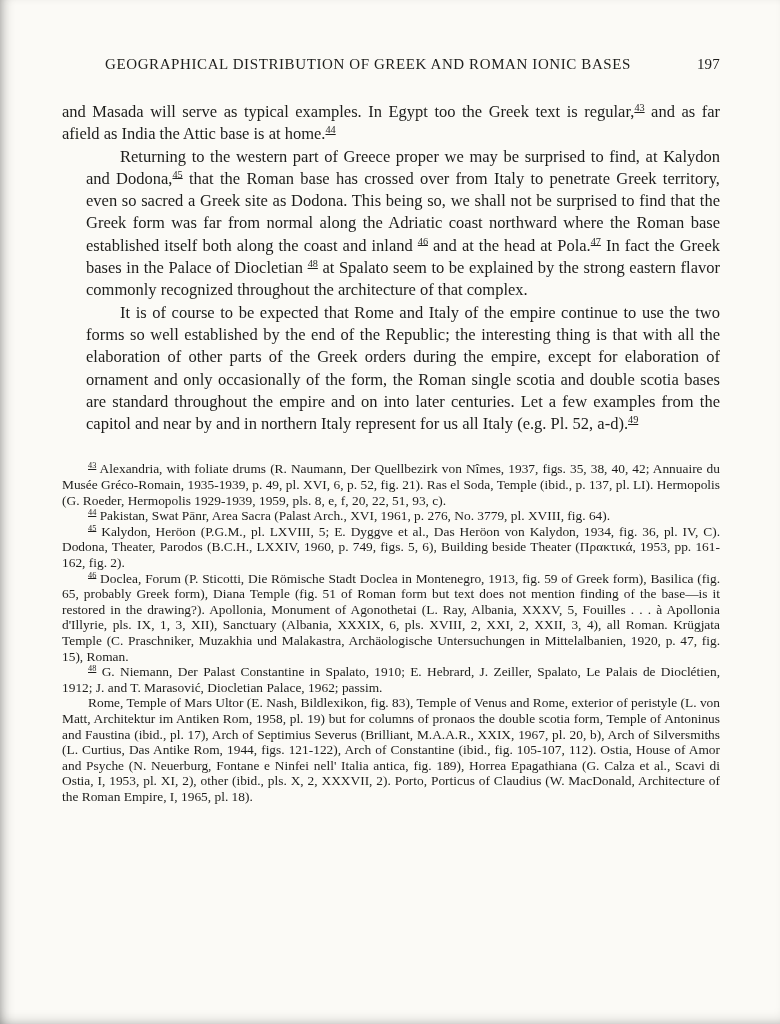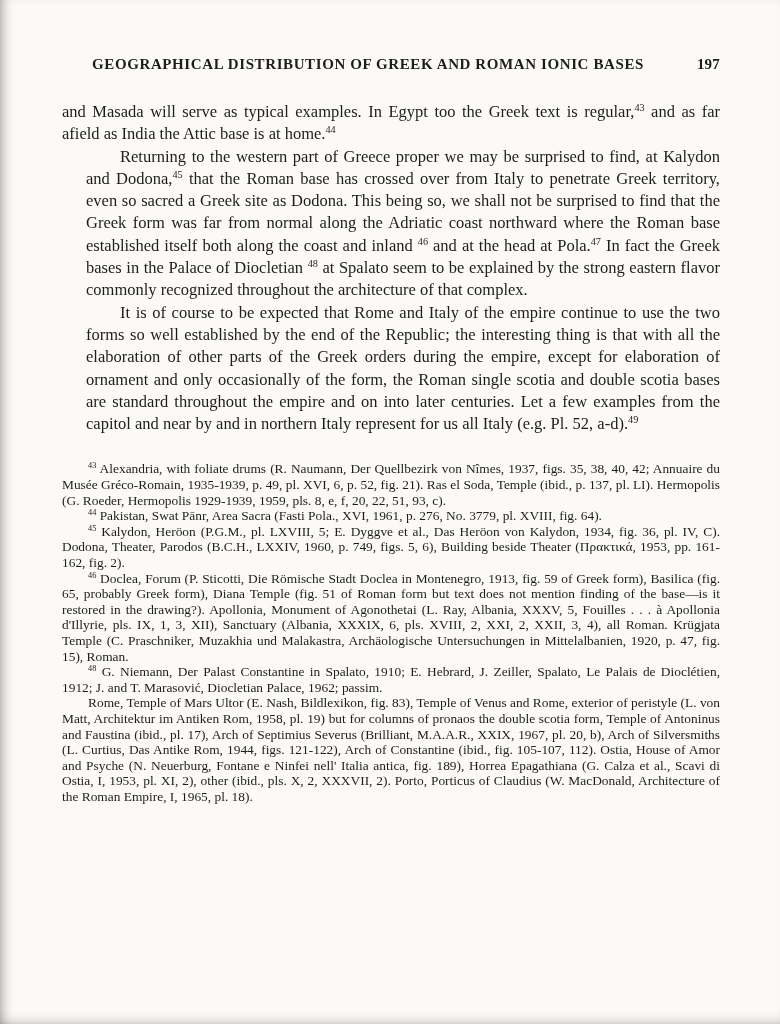--- a/index.html
+++ b/index.html
@@ -19,21 +19,20 @@
     box-shadow: inset 10px 0 14px -10px rgba(0,0,0,0.45),
                 inset 0 -10px 14px -10px rgba(0,0,0,0.25);
   }
   .running-header {
     display: flex;
     align-items: flex-start;
     font-size: 15px;
     letter-spacing: 0.6px;
     margin-bottom: 28px;
     white-space: nowrap;
-    font-weight: bold;
   }
   .running-header .title {
     flex: 1;
     text-align: center;
   }
   .running-header .pageno {
     width: 46px;
     text-align: right;
     letter-spacing: 0.2px;
   }
@@ -47,37 +46,38 @@
     margin-top: 26px;
     font-size: 13.4px;
     line-height: 15.6px;
     text-align: justify;
   }
   .footnotes p { text-indent: 26px; }
   sup {
     font-size: 0.62em;
     vertical-align: super;
     line-height: 0;
+    text-decoration: underline;
   }
   .it { }
 </style>
 </head>
 <body>
 
 <div class="page" style="--page-bg: #fbfaf6; --ink: #1d1d1b;">
   <div class="running-header">
     <span class="title">GEOGRAPHICAL DISTRIBUTION OF GREEK AND ROMAN IONIC BASES</span>
     <span class="pageno">197</span>
   </div>
   <div class="article-body">
       <p><span>and Masada will serve as typical examples. In Egypt too the Greek text is regular,</span><sup>43</sup><span> and as far afield as India the Attic base is at home.</span><sup>44</sup></p>
       <p class="indent"><span>Returning to the western part of Greece proper we may be surprised to find, at Kalydon and Dodona,</span><sup>45</sup><span> that the Roman base has crossed over from Italy to penetrate Greek territory, even so sacred a Greek site as Dodona. This being so, we shall not be surprised to find that the Greek form was far from normal along the Adriatic coast northward where the Roman base established itself both along the coast and inland </span><sup>46</sup><span> and at the head at Pola.</span><sup>47</sup><span> In fact the Greek bases in the Palace of Diocletian </span><sup>48</sup><span> at Spalato seem to be explained by the strong eastern flavor commonly recognized throughout the architecture of that complex.</span></p>
       <p class="indent"><span>It is of course to be expected that Rome and Italy of the empire continue to use the two forms so well established by the end of the Republic; the interesting thing is that with all the elaboration of other parts of the Greek orders during the empire, except for elaboration of ornament and only occasionally of the form, the Roman single scotia and double scotia bases are standard throughout the empire and on into later centuries. Let a few examples from the capitol and near by and in northern Italy represent for us all Italy (e.g. Pl. 52, a-d).</span><sup>49</sup></p>
     </div>
   <div class="footnotes">
       <p><sup>43</sup><span> Alexandria, with foliate drums (R. Naumann, </span><span class="it">Der Quellbezirk von Nîmes,</span><span> 1937, figs. 35, 38, 40, 42; </span><span class="it">Annuaire du Musée Gréco-Romain,</span><span> 1935-1939, p. 49, pl. XVI, 6, p. 52, fig. 21). Ras el Soda, Temple (</span><span class="it">ibid.,</span><span> p. 137, pl. LI). Hermopolis (G. Roeder, </span><span class="it">Hermopolis 1929-1939,</span><span> 1959, pls. 8, e, f, 20, 22, 51, 93, c).</span></p>
-      <p><sup>44</sup><span> Pakistan, Swat Pānr, Area Sacra (</span><span class="it">Fasti Pola.,</span><span> XVI, 1961, p. 276, No. 3779, pl. XVIII, fig. 64).</span></p>
+      <p><sup>44</sup><span> Pakistan, Swat Pānr, Area Sacra (</span><span class="it">Palast Arch.,</span><span> XVI, 1961, p. 276, No. 3779, pl. XVIII, fig. 64).</span></p>
       <p><sup>45</sup><span> Kalydon, Heröon (</span><span class="it">P.G.M.,</span><span> pl. LXVIII, 5; E. Dyggve </span><span class="it">et al.,</span><span> </span><span class="it">Das Heröon von Kalydon,</span><span> 1934, fig. 36, pl. IV, C). Dodona, Theater, Parodos (</span><span class="it">B.C.H.,</span><span> LXXIV, 1960, p. 749, figs. 5, 6), Building beside Theater (</span><span class="it">Πρακτικά,</span><span> 1953, pp. 161-162, fig. 2).</span></p>
       <p><sup>46</sup><span> Doclea, Forum (P. Sticotti, </span><span class="it">Die Römische Stadt Doclea in Montenegro,</span><span> 1913, fig. 59 of Greek form), Basilica (fig. 65, probably Greek form), Diana Temple (fig. 51 of Roman form but text does not mention finding of the base—is it restored in the drawing?). Apollonia, Monument of Agonothetai (L. Ray, </span><span class="it">Albania,</span><span> XXXV, 5, </span><span class="it">Fouilles . . . à Apollonia d'Illyrie,</span><span> pls. IX, 1, 3, XII), Sanctuary (</span><span class="it">Albania,</span><span> XXXIX, 6, pls. XVIII, 2, XXI, 2, XXII, 3, 4), all Roman. Krügjata Temple (C. Praschniker, </span><span class="it">Muzakhia und Malakastra, Archäologische Untersuchungen in Mittelalbanien,</span><span> 1920, p. 47, fig. 15), Roman.</span></p>
       <p><sup>48</sup><span> G. Niemann, </span><span class="it">Der Palast Constantine in Spalato,</span><span> 1910; E. Hebrard, J. Zeiller, </span><span class="it">Spalato, Le Palais de Dioclétien,</span><span> 1912; J. and T. Marasović, </span><span class="it">Diocletian Palace,</span><span> 1962; </span><span class="it">passim.</span></p>
       <p><span>Rome, Temple of Mars Ultor (E. Nash, </span><span class="it">Bildlexikon,</span><span> fig. 83), Temple of Venus and Rome, exterior of peristyle (L. von Matt, </span><span class="it">Architektur im Antiken Rom,</span><span> 1958, pl. 19) but for columns of pronaos the double scotia form, Temple of Antoninus and Faustina (</span><span class="it">ibid.,</span><span> pl. 17), Arch of Septimius Severus (Brilliant, </span><span class="it">M.A.A.R.,</span><span> XXIX, 1967, pl. 20, b), Arch of Silversmiths (L. Curtius, </span><span class="it">Das Antike Rom,</span><span> 1944, figs. 121-122), Arch of Constantine (</span><span class="it">ibid.,</span><span> fig. 105-107, 112). Ostia, House of Amor and Psyche (N. Neuerburg, </span><span class="it">Fontane e Ninfei nell' Italia antica,</span><span> fig. 189), Horrea Epagathiana (G. Calza </span><span class="it">et al.,</span><span> </span><span class="it">Scavi di Ostia,</span><span> I, 1953, pl. XI, 2), other (</span><span class="it">ibid.,</span><span> pls. X, 2, XXXVII, 2). Porto, Porticus of Claudius (W. MacDonald, </span><span class="it">Architecture of the Roman Empire,</span><span> I, 1965, pl. 18).</span></p>
     </div>
 </div>
 
 </body></html>

